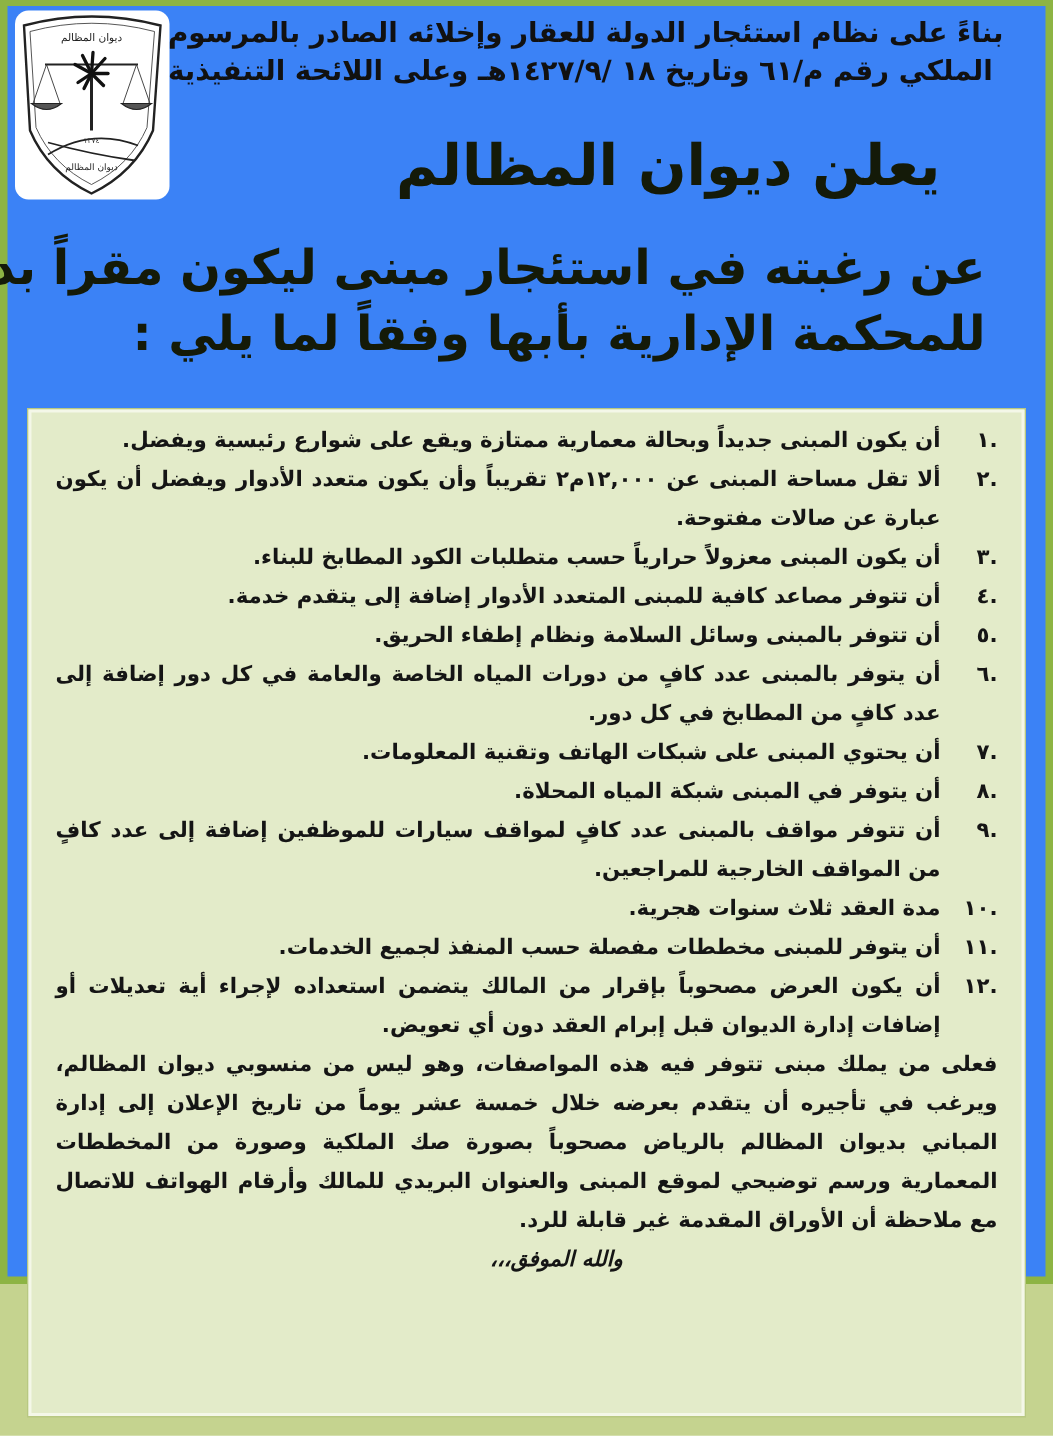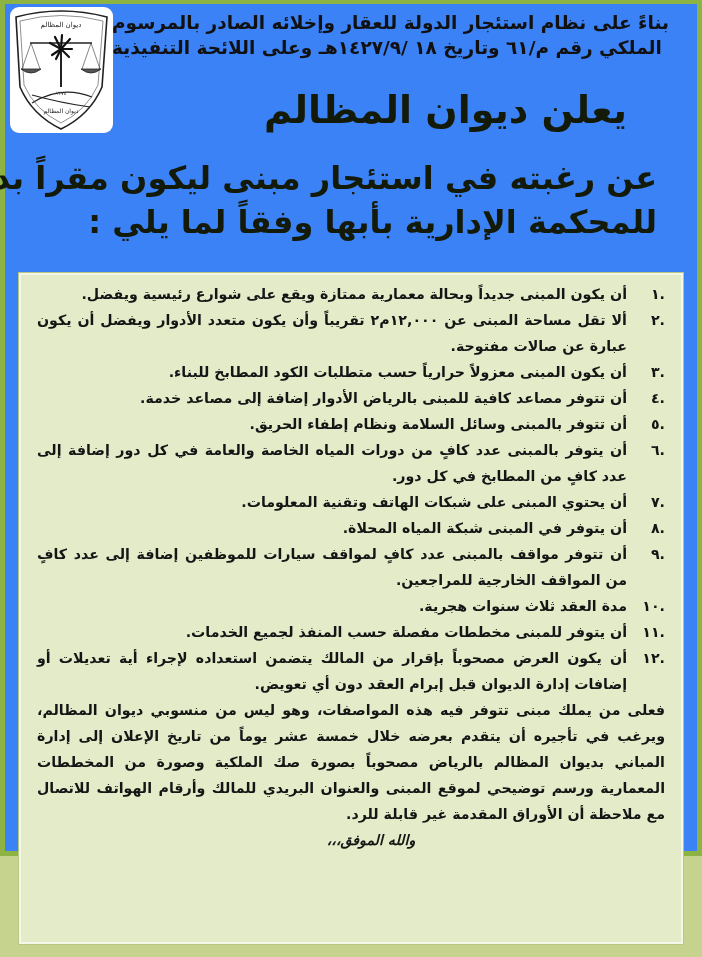--- a/index.html
+++ b/index.html
@@ -122,21 +122,21 @@
     <div class="req">
       <span class="req-num">.٢</span>
       <span class="req-text">ألا تقل مساحة المبنى عن ١٢,٠٠٠م٢ تقريباً وأن يكون متعدد الأدوار ويفضل أن يكون عبارة عن صالات مفتوحة.</span>
     </div>
     <div class="req">
       <span class="req-num">.٣</span>
       <span class="req-text">أن يكون المبنى معزولاً حرارياً حسب متطلبات الكود المطابخ للبناء.</span>
     </div>
     <div class="req">
       <span class="req-num">.٤</span>
-      <span class="req-text">أن تتوفر مصاعد كافية للمبنى بالرياض الأدوار إضافة إلى مصاعد خدمة.</span>
+      <span class="req-text">أن تتوفر مصاعد كافية للمبنى المتعدد الأدوار إضافة إلى يتقدم خدمة.</span>
     </div>
     <div class="req">
       <span class="req-num">.٥</span>
       <span class="req-text">أن تتوفر بالمبنى وسائل السلامة ونظام إطفاء الحريق.</span>
     </div>
     <div class="req">
       <span class="req-num">.٦</span>
       <span class="req-text">أن يتوفر بالمبنى عدد كافٍ من دورات المياه الخاصة والعامة في كل دور إضافة إلى عدد كافٍ من المطابخ في كل دور.</span>
     </div>
     <div class="req">

